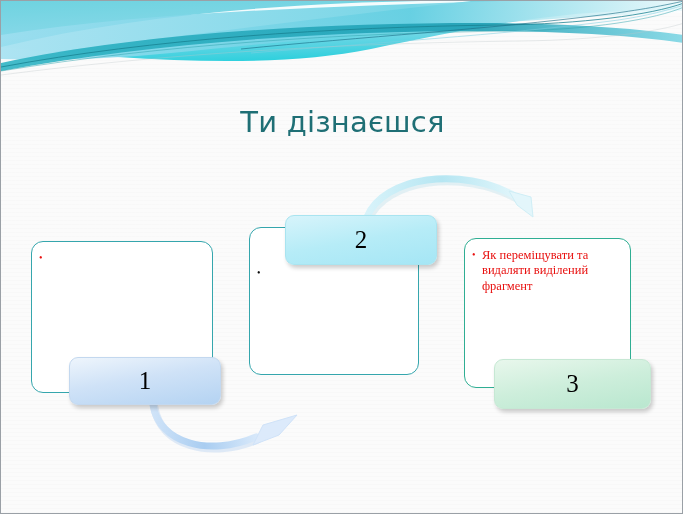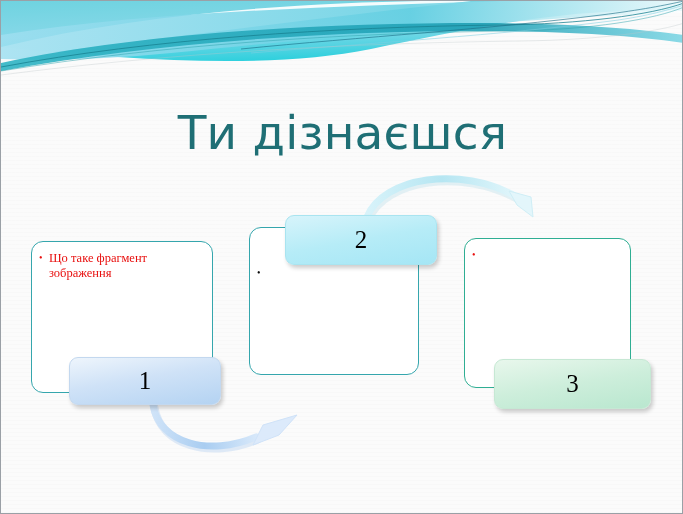--- a/index.html
+++ b/index.html
@@ -34,21 +34,21 @@
     left: 0; top: 0;
     width: 683px;
     height: 80px;
   }
   #title {
     position: absolute;
     left: 0;
     top: 104px;
     width: 683px;
     text-align: center;
-    font-size: 47px;
+    font-size: 29px;
     font-weight: 400;
     color: #1f6f75;
     letter-spacing: 0.2px;
     font-family: "DejaVu Sans", sans-serif;
   }
   .card {
     position: absolute;
     background: #ffffff;
     border: 1.3px solid #35a6ad;
     border-radius: 12px;
@@ -179,33 +179,33 @@
     <g>
       <path d="M366,216 C382,176 460,164 516,196" fill="none" stroke="#c9e6ee" stroke-width="8" stroke-linecap="round" opacity="0.5" transform="translate(1.5,2.5)"></path>
       <path d="M366,216 C382,176 460,164 516,196" fill="none" stroke="url(#ar2)" stroke-width="7" stroke-linecap="round"></path>
       <path d="M508,190 L530,196 L532,216 L516,204 Z" fill="#e3f6fb" stroke="#cfeef6" stroke-width="1"></path>
     </g>
   </svg>
 
   <div class="card" id="card1">
     <div class="card-body">
       <span class="bullet">•</span>
-      <span class="card-text">Що таке фрагмент зображення</span>
     </div>
   </div>
 
   <div class="card" id="card2">
     <div class="card-body" style="padding-top:38px;">
       <span class="bullet">•</span>
     </div>
   </div>
 
   <div class="card" id="card3">
     <div class="card-body">
       <span class="bullet">•</span>
+      <span class="card-text">Як переміщувати та видаляти виділений фрагмент</span>
     </div>
   </div>
 
   <div class="badge" id="badge1">
     <span>1</span>
   </div>
   <div class="badge" id="badge2">
     <span>2</span>
   </div>
   <div class="badge" id="badge3">

